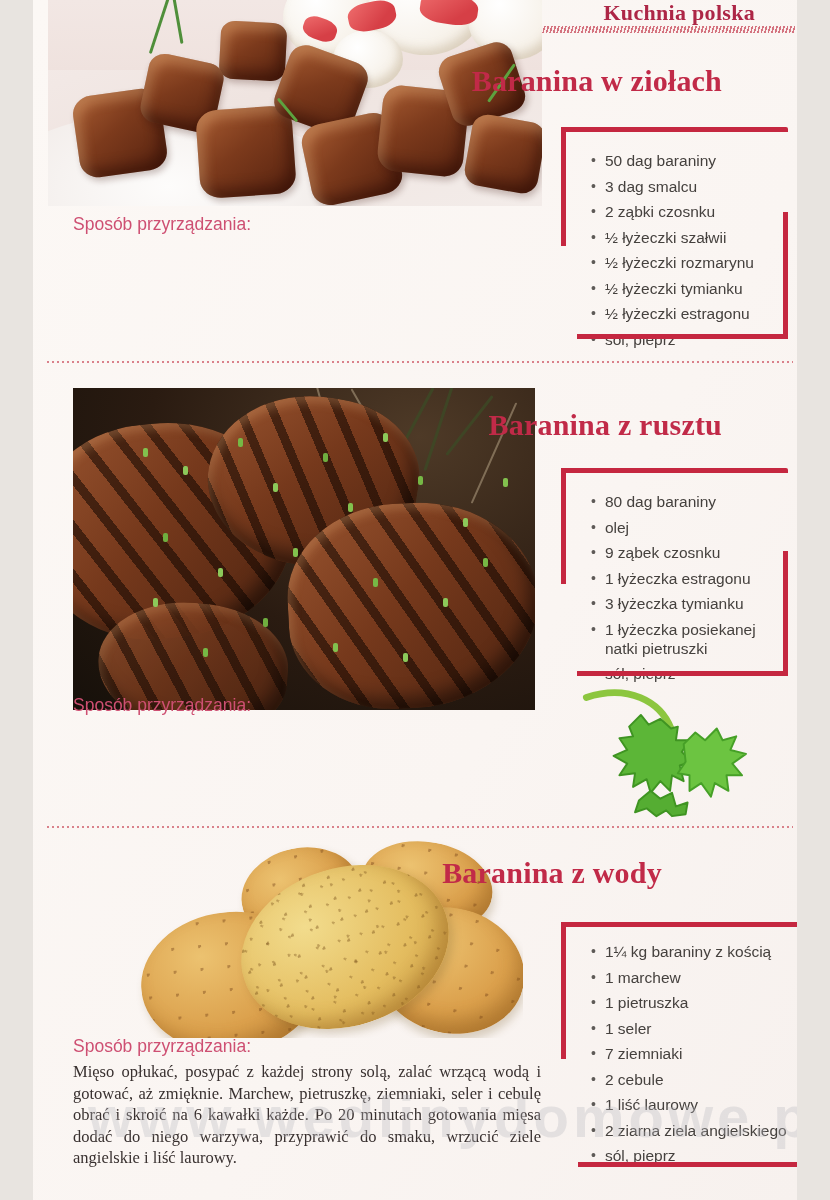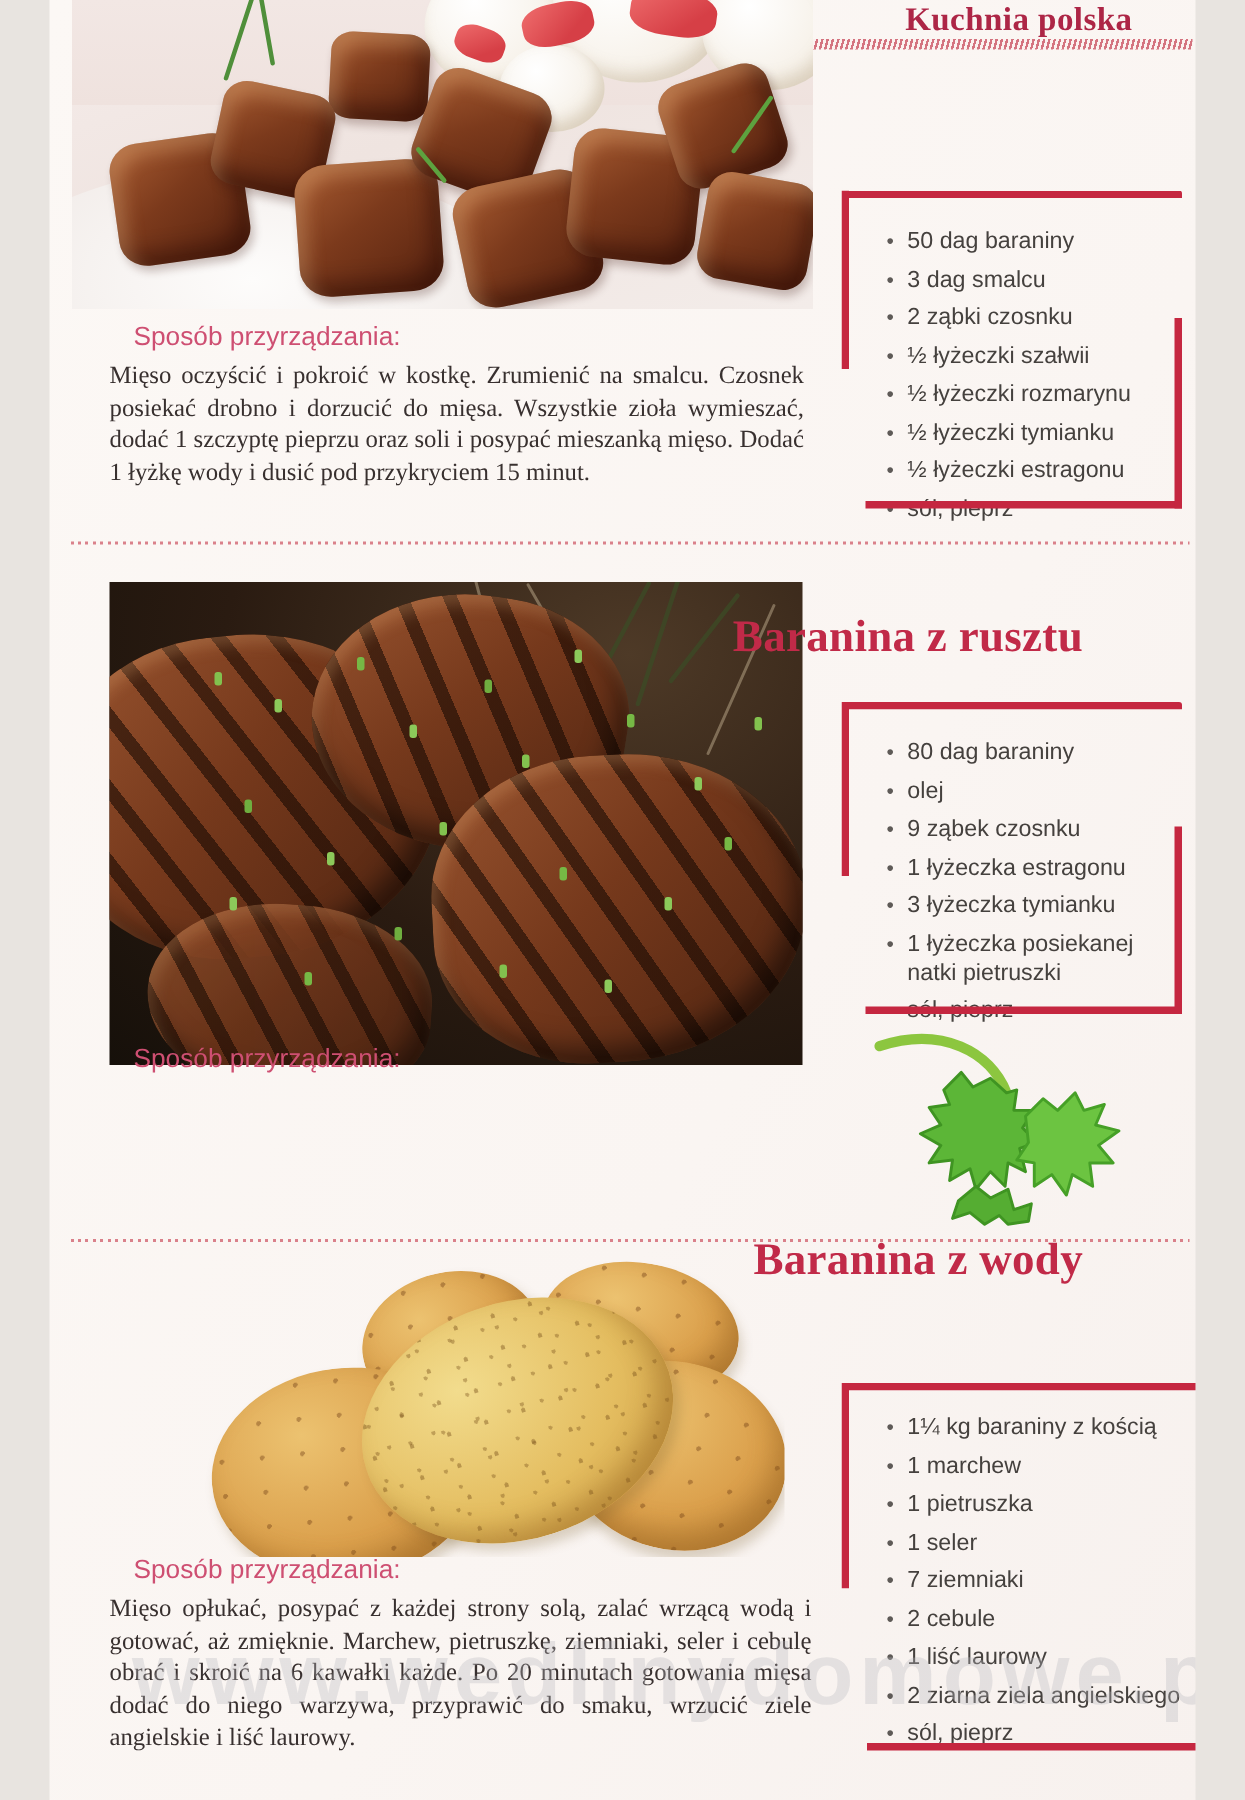--- a/index.html
+++ b/index.html
@@ -18,21 +18,21 @@
   .ingbox{position:absolute;box-sizing:border-box;}
   .br{position:absolute;pointer-events:none;}
   .br-tl{left:0;top:0;width:100%;height:56%;border-top:5px solid #c52740;border-left:5px solid #c52740;
          border-top-right-radius:2px;}
   .br-br{right:0;bottom:0;width:93%;height:60%;border-bottom:5px solid #c52740;border-right:5px solid #c52740;}
   .ing-list{list-style:none;margin:0;padding:24px 6px 0 30px;
             font-family:"Liberation Sans",sans-serif;font-size:15.5px;color:#45413e;}
   .ing-list li{display:flex;margin-bottom:6.5px;line-height:19px;}
   .ing-list .blt{color:#5e5a57;margin-right:9px;font-size:14px;line-height:19px;}
   
-  .m-head{position:absolute;left:56px;font-family:"Liberation Sans",sans-serif;
+  .m-head{position:absolute;left:40px;font-family:"Liberation Sans",sans-serif;
           font-size:17.5px;color:#ce4f72;}
   .m-text{position:absolute;left:40px;width:463px;font-size:16.5px;line-height:21.5px;
           color:#38302f;text-align:justify;}
   
   .dotrule{position:absolute;left:14px;width:746px;height:2px;
            background:repeating-linear-gradient(90deg,#cf5a68 0 2px,transparent 2px 5px);opacity:.75;}
   
   .banner{position:absolute;left:776px;top:656px;width:54px;height:498px;background:#d7404e;
           display:flex;align-items:center;justify-content:center;
           box-shadow:inset 0 0 14px rgba(150,10,25,.35);}
@@ -121,20 +121,21 @@
     <div class="cube" style="left:150px;top:108px;width:96px;height:88px;transform:rotate(-4deg);" data-name="meat-cube"></div>
     <div class="cube" style="left:232px;top:52px;width:82px;height:76px;transform:rotate(20deg);" data-name="meat-cube"></div>
     <div class="cube" style="left:258px;top:118px;width:92px;height:82px;transform:rotate(-12deg);" data-name="meat-cube"></div>
     <div class="cube" style="left:332px;top:88px;width:86px;height:86px;transform:rotate(6deg);" data-name="meat-cube"></div>
     <div class="cube" style="left:396px;top:48px;width:76px;height:72px;transform:rotate(-18deg);" data-name="meat-cube"></div>
     <div class="cube" style="left:420px;top:118px;width:74px;height:72px;transform:rotate(10deg);" data-name="meat-cube"></div>
     <div class="sprig" style="left:452px;top:60px;height:46px;transform:rotate(35deg);background:#5da23f;" data-name="herb-sprig"></div>
     <div class="sprig" style="left:238px;top:95px;height:30px;transform:rotate(-40deg);background:#5da23f;" data-name="herb-sprig"></div>
   </div>
 
+  <div class="r-title" style="top:64px;" data-name="recipe-title-baranina-w-ziolach">Baranina w ziołach</div>
 
   <div class="ingbox" style="left:528px;top:127px;width:227px;height:212px;" data-name="ingredients-box-1">
     <div class="br br-tl" data-name="corner-bracket-top-left"></div>
     <div class="br br-br" data-name="corner-bracket-bottom-right"></div>
     <ul class="ing-list" data-name="ingredient-list-1">
 
     <li data-name="ingredient-item">
           <span class="blt" data-name="bullet-icon">•</span>
           <span>50 dag baraniny</span>
         </li>
@@ -163,21 +164,20 @@
           <span>½ łyżeczki estragonu</span>
         </li>
         <li data-name="ingredient-item">
           <span class="blt" data-name="bullet-icon">•</span>
           <span>sól, pieprz</span>
         </li>
       </ul>
   </div>
 
   <div class="m-head" style="top:214px;" data-name="method-heading-1">Sposób przyrządzania:</div>
-  <div class="m-text" style="top:239px;" data-name="method-text-1">Mięso oczyścić i pokroić w kostkę. Zrumienić na smalcu. Czosnek posiekać drobno i dorzucić do mięsa. Wszystkie zioła wymieszać, dodać 1 szczyptę pieprzu oraz soli i posypać mieszanką mięso. Dodać 1 łyżkę wody i dusić pod przykryciem 15 minut.</div>
 
   <div class="dotrule" style="top:361px;" data-name="section-divider"></div>
 
   <div class="ph2" data-name="photo-grilled-lamb">
     <div class="rsm" style="left:340px;top:-5px;height:80px;transform:rotate(28deg);" data-name="rosemary-sprig"></div>
     <div class="rsm" style="left:365px;top:-10px;height:95px;transform:rotate(18deg);" data-name="rosemary-sprig"></div>
     <div class="rsm" style="left:395px;top:0px;height:75px;transform:rotate(38deg);" data-name="rosemary-sprig"></div>
     <div class="grass" style="left:300px;top:-5px;height:90px;transform:rotate(-30deg);" data-name="dried-grass"></div>
     <div class="grass" style="left:420px;top:10px;height:110px;transform:rotate(24deg);" data-name="dried-grass"></div>
     <div class="grass" style="left:250px;top:-10px;height:70px;transform:rotate(-15deg);" data-name="dried-grass"></div>
@@ -238,21 +238,21 @@
   <div class="dotrule" style="top:826px;" data-name="section-divider"></div>
 
   <div class="ph3" data-name="photo-potatoes">
     <div class="pot dark" style="left:118px;top:8px;width:120px;height:92px;transform:rotate(-12deg);" data-name="potato"></div>
     <div class="pot dark" style="left:238px;top:2px;width:132px;height:88px;transform:rotate(10deg);" data-name="potato"></div>
     <div class="pot dark" style="left:18px;top:72px;width:180px;height:140px;transform:rotate(-6deg);" data-name="potato"></div>
     <div class="pot dark" style="left:252px;top:68px;width:150px;height:125px;transform:rotate(14deg);" data-name="potato"></div>
     <div class="pot" style="left:116px;top:28px;width:212px;height:158px;transform:rotate(-18deg);" data-name="potato"></div>
   </div>
 
-  <div class="r-title" style="top:823px;" data-name="recipe-title-baranina-z-wody">Baranina z wody</div>
+  <div class="r-title" style="top:856px;text-align:center;" data-name="recipe-title-baranina-z-wody">Baranina z wody</div>
 
   <div class="ingbox" style="left:528px;top:922px;width:242px;height:245px;" data-name="ingredients-box-3">
     <div class="br br-tl" data-name="corner-bracket-top-left"></div>
     <div class="br br-br" style="height:50%;" data-name="corner-bracket-bottom-right"></div>
     <ul class="ing-list" style="padding-top:20px;" data-name="ingredient-list-3">
 
     <li data-name="ingredient-item">
           <span class="blt" data-name="bullet-icon">•</span>
           <span>1¼ kg baraniny z kością</span>
         </li>

